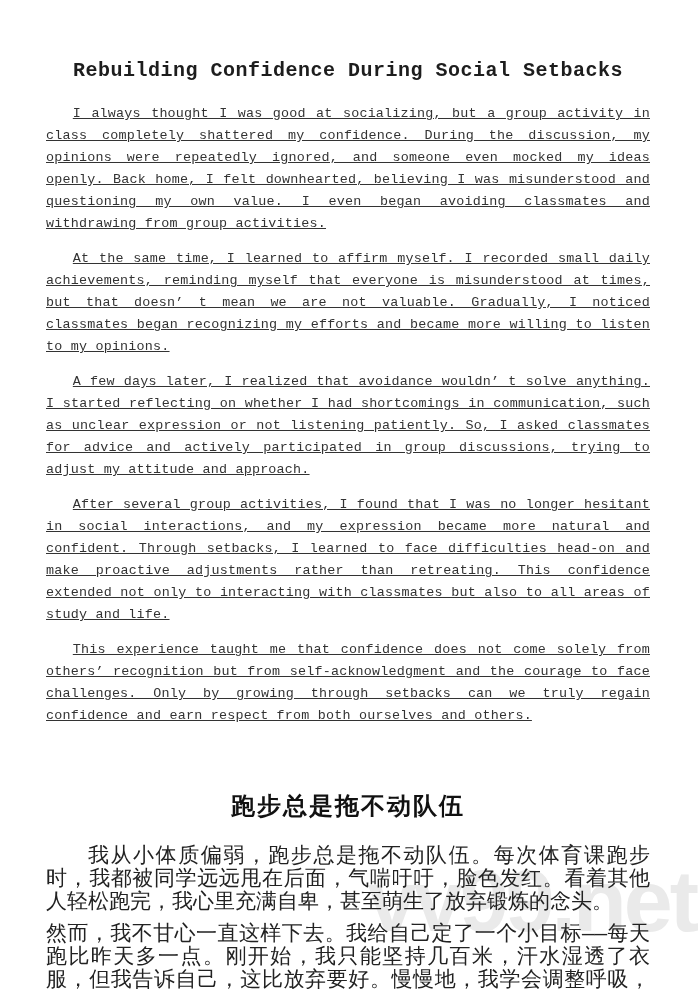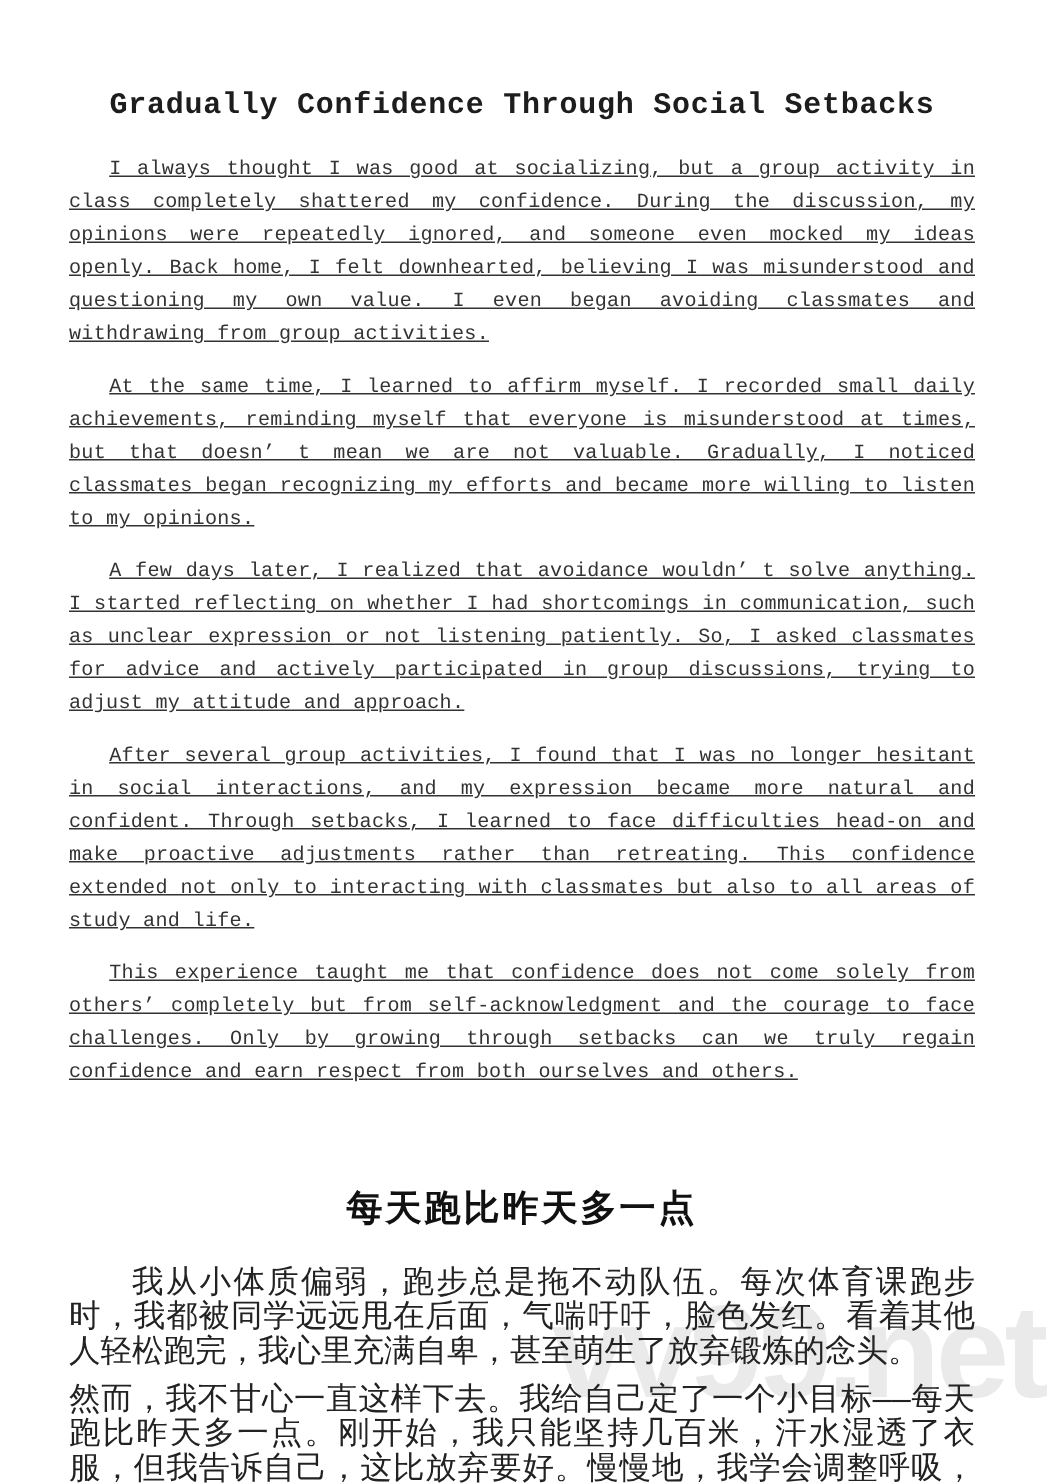--- a/index.html
+++ b/index.html
@@ -111,30 +111,30 @@
 </head>
 <body>
 
 <div class="page">
 
   <div class="watermark">vv99.net</div>
 
   <div class="content">
 
     <section class="en-essay">
-      <h1 class="en-title">Gradually Confidence Through Social Setbacks</h1>
+      <h1 class="en-title">Rebuilding Confidence During Social Setbacks</h1>
       <p>I always thought I was good at socializing, but a group activity in class completely shattered my confidence. During the discussion, my opinions were repeatedly ignored, and someone even mocked my ideas openly. Back home, I felt downhearted, believing I was misunderstood and questioning my own value. I even began avoiding classmates and withdrawing from group activities.</p>
       <p>At the same time, I learned to affirm myself. I recorded small daily achievements, reminding myself that everyone is misunderstood at times, but that doesn’ t mean we are not valuable. Gradually, I noticed classmates began recognizing my efforts and became more willing to listen to my opinions.</p>
       <p>A few days later, I realized that avoidance wouldn’ t solve anything. I started reflecting on whether I had shortcomings in communication, such as unclear expression or not listening patiently. So, I asked classmates for advice and actively participated in group discussions, trying to adjust my attitude and approach.</p>
       <p>After several group activities, I found that I was no longer hesitant in social interactions, and my expression became more natural and confident. Through setbacks, I learned to face difficulties head-on and make proactive adjustments rather than retreating. This confidence extended not only to interacting with classmates but also to all areas of study and life.</p>
-      <p>This experience taught me that confidence does not come solely from others’ completely but from self-acknowledgment and the courage to face challenges. Only by growing through setbacks can we truly regain confidence and earn respect from both ourselves and others.</p>
+      <p>This experience taught me that confidence does not come solely from others’ recognition but from self-acknowledgment and the courage to face challenges. Only by growing through setbacks can we truly regain confidence and earn respect from both ourselves and others.</p>
     </section>
 
     <section class="cn-essay">
-      <h1 class="cn-title">每天跑比昨天多一点</h1>
+      <h1 class="cn-title">跑步总是拖不动队伍</h1>
       <p>我从小体质偏弱，跑步总是拖不动队伍。每次体育课跑步时，我都被同学远远甩在后面，气喘吁吁，脸色发红。看着其他人轻松跑完，我心里充满自卑，甚至萌生了放弃锻炼的念头。</p>
       <p class="no-indent">然而，我不甘心一直这样下去。我给自己定了一个小目标——每天跑比昨天多一点。刚开始，我只能坚持几百米，汗水湿透了衣服，但我告诉自己，这比放弃要好。慢慢地，我学会调整呼吸，掌握节奏，跑步距离也逐渐增加。</p>
 
     </section>
 
   </div>
 
 
 </div>
 

